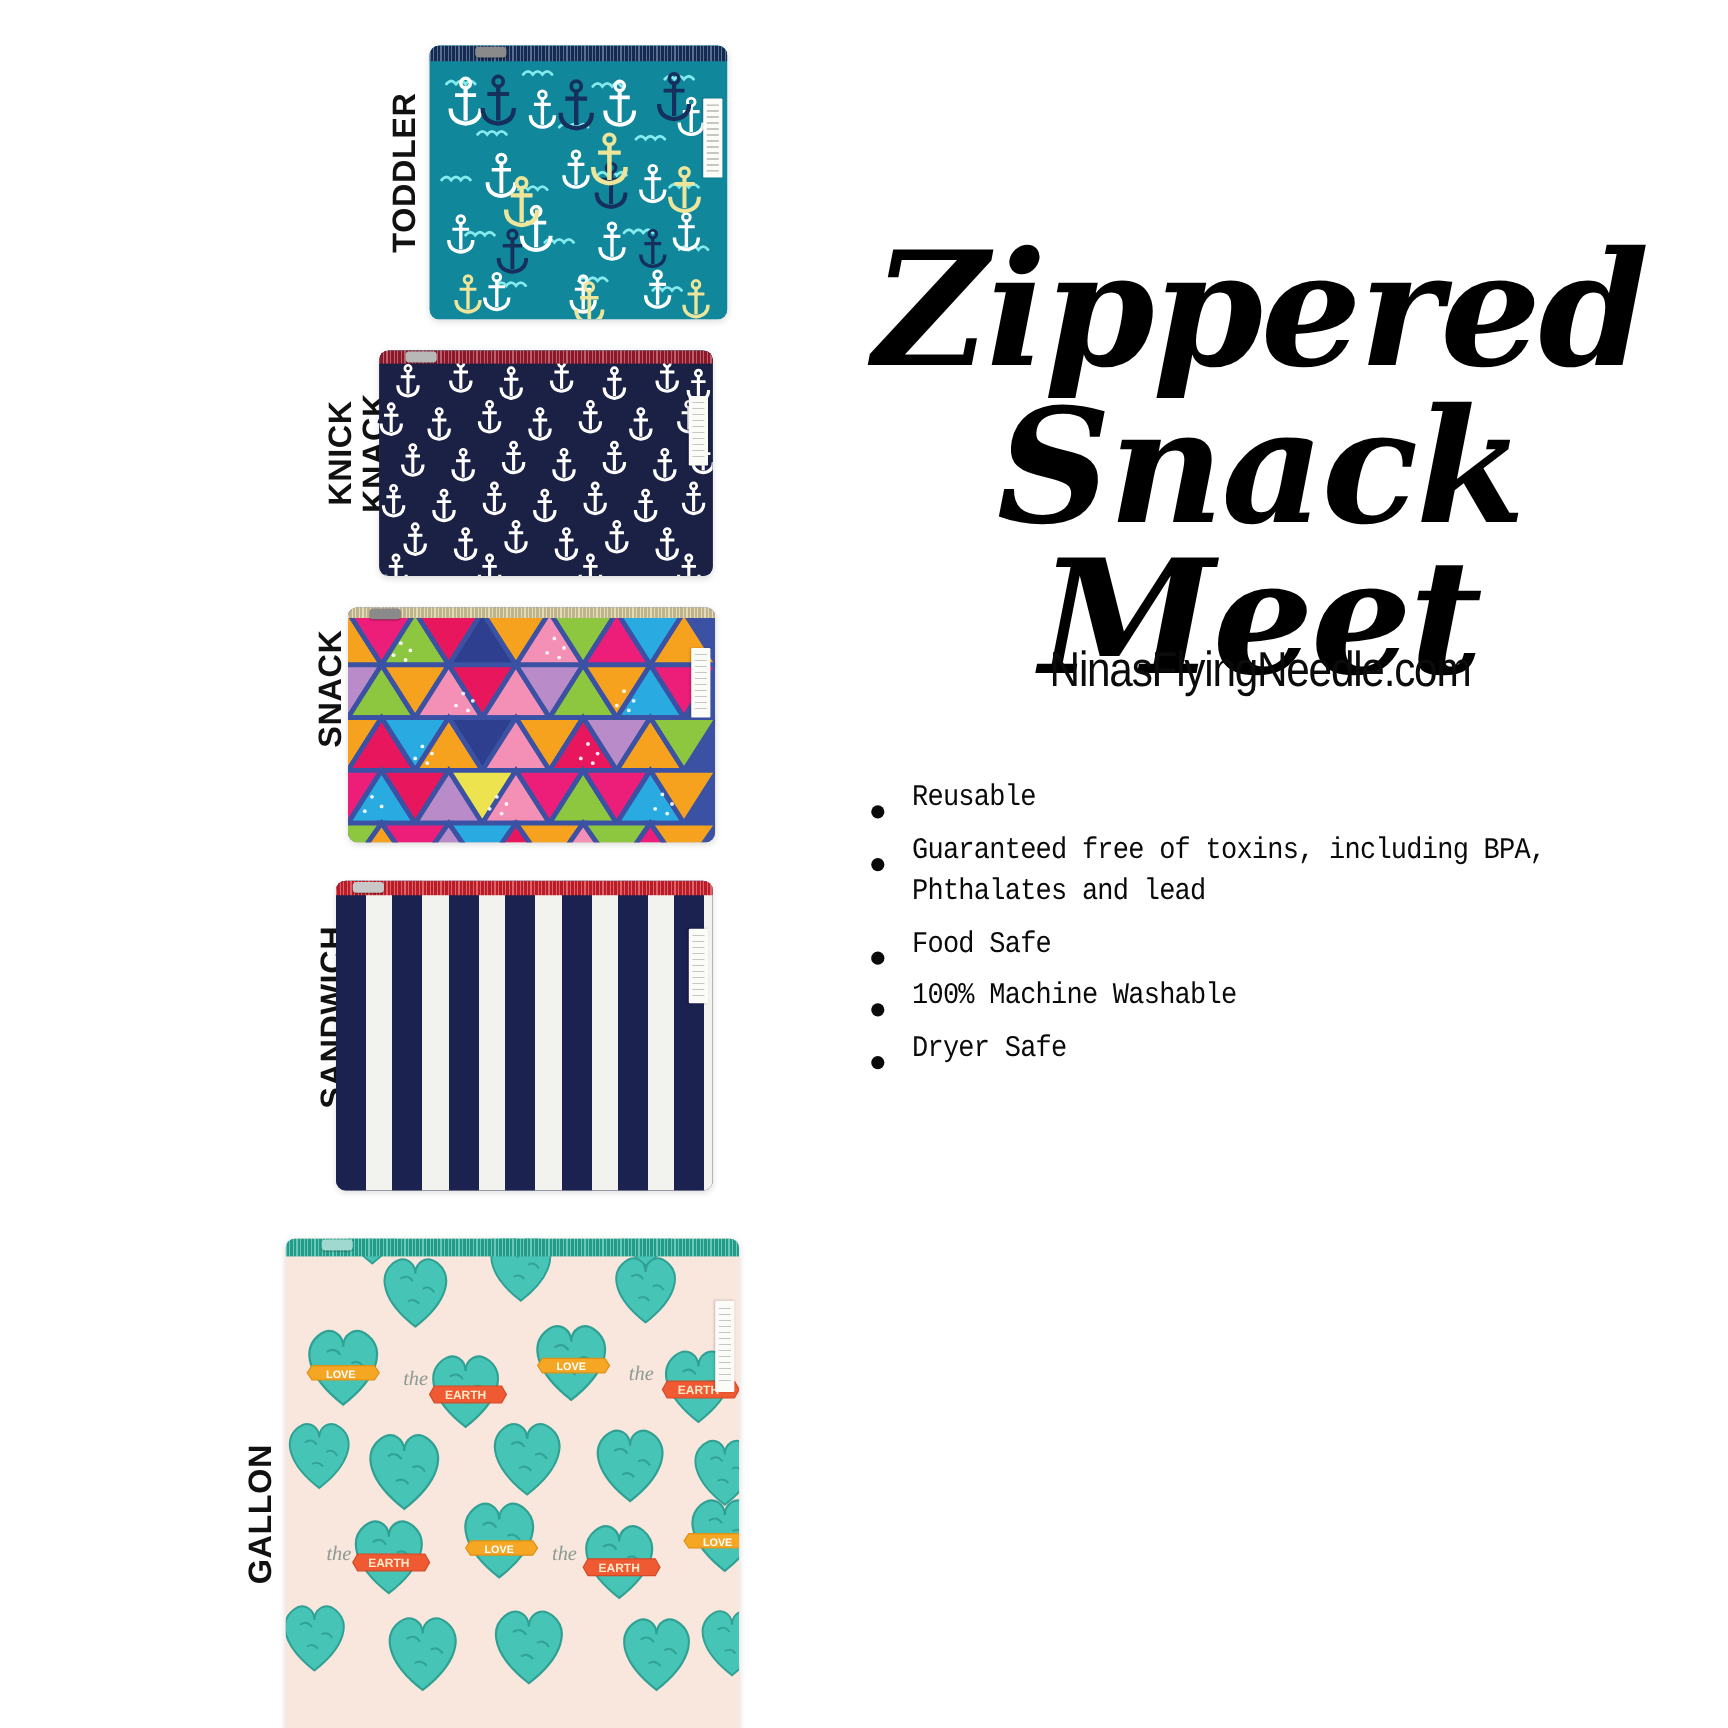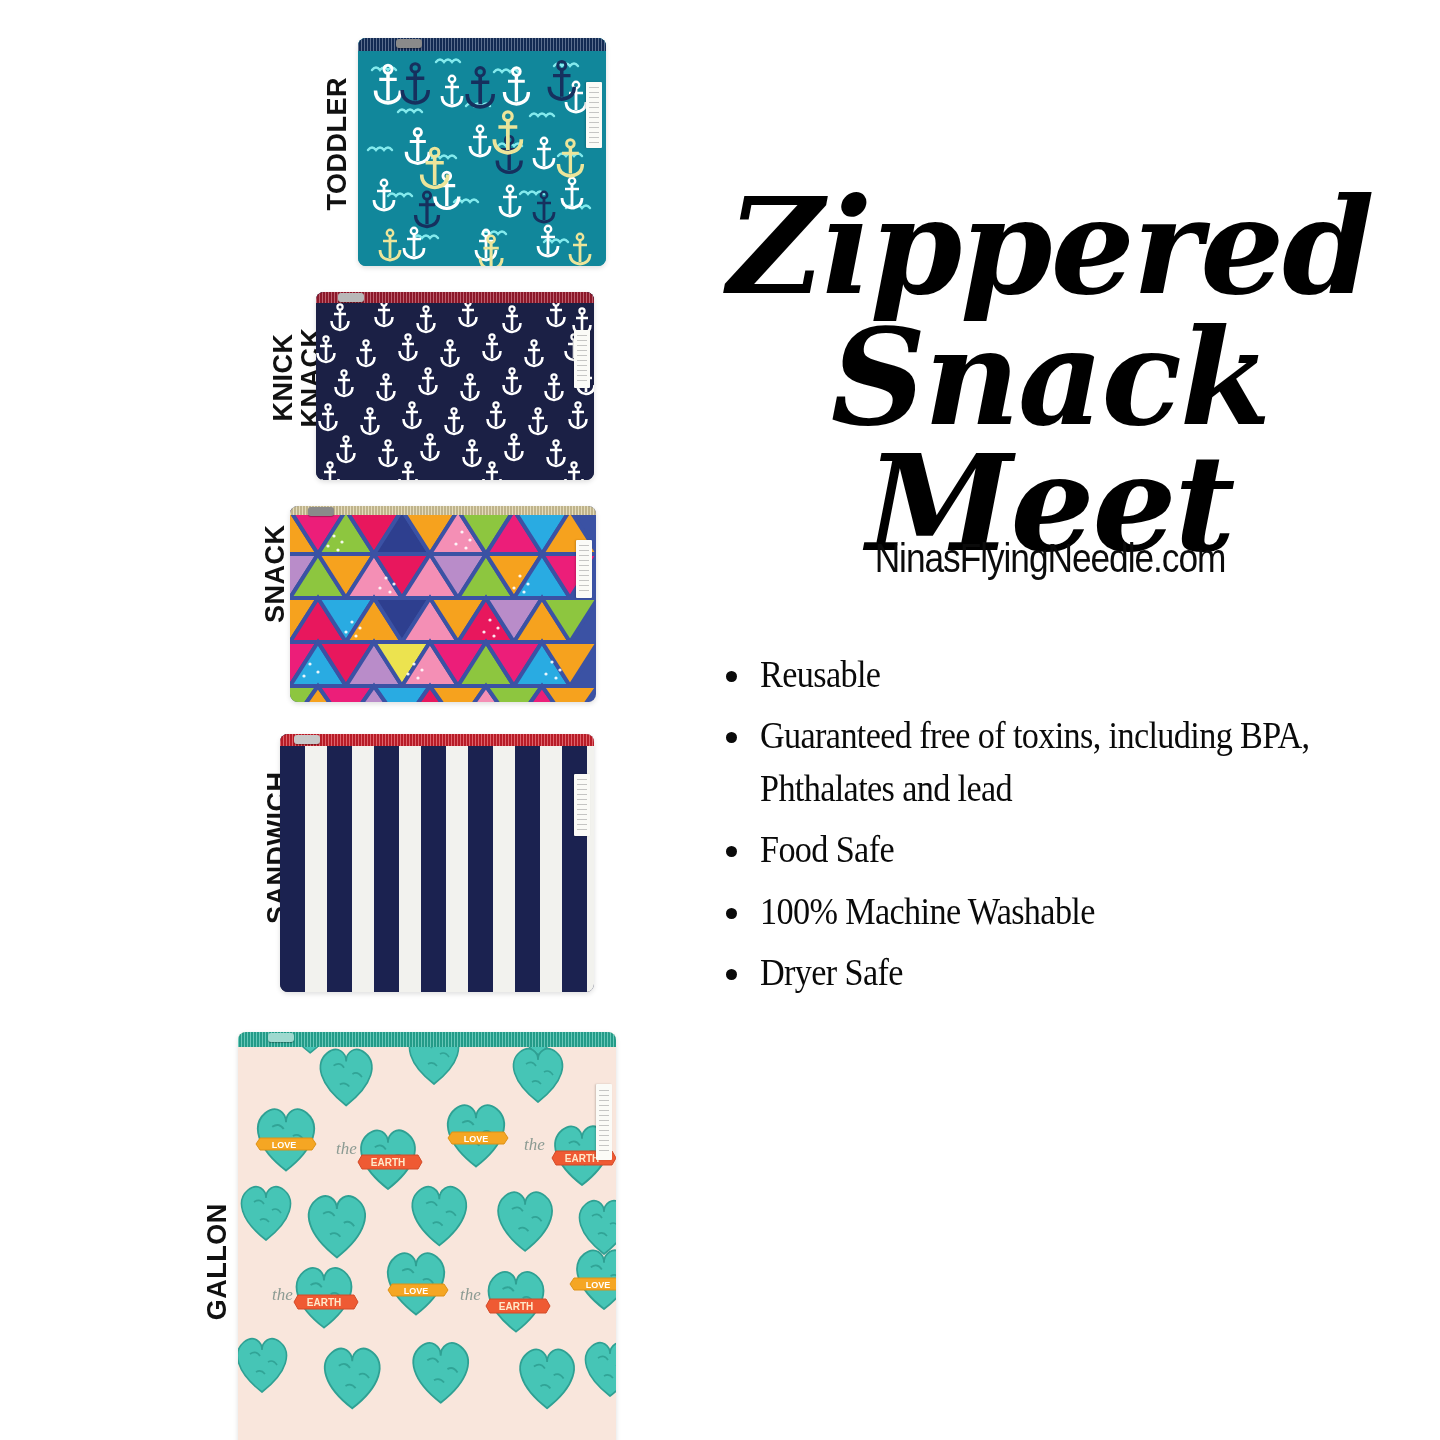--- a/index.html
+++ b/index.html
@@ -155,21 +155,21 @@
     position: absolute;
     left: 660px;
     top: 0;
     width: 780px;
     height: 1440px;
   }
 
   #headline {
     position: absolute;
     left: 10px;
-    top: 184px;
+    top: 196px;
     width: 760px;
     text-align: center;
     font-family: "DejaVu Serif", serif;
     font-style: italic;
     font-weight: bold;
     font-size: 132px;
     line-height: 0.96;
     letter-spacing: -2px;
     color: #000000;
   }
@@ -193,22 +193,22 @@
     position: absolute;
     left: 58px;
     top: 648px;
     width: 700px;
     margin: 0;
     padding: 0;
     list-style: none;
   }
   #features li {
     position: relative;
-    font-family: Liberation Serif, serif;
-    font-size: 38px;
+    font-family: Liberation Mono, monospace;
+    font-size: 25px;
     line-height: 1.38;
     color: #0a0a0a;
     padding-left: 42px;
     margin-bottom: 9px;
     letter-spacing: -0.7px;
     transform-origin: left top;
   }
   #features li .bullet-dot {
     position: absolute;
     left: 8px;

